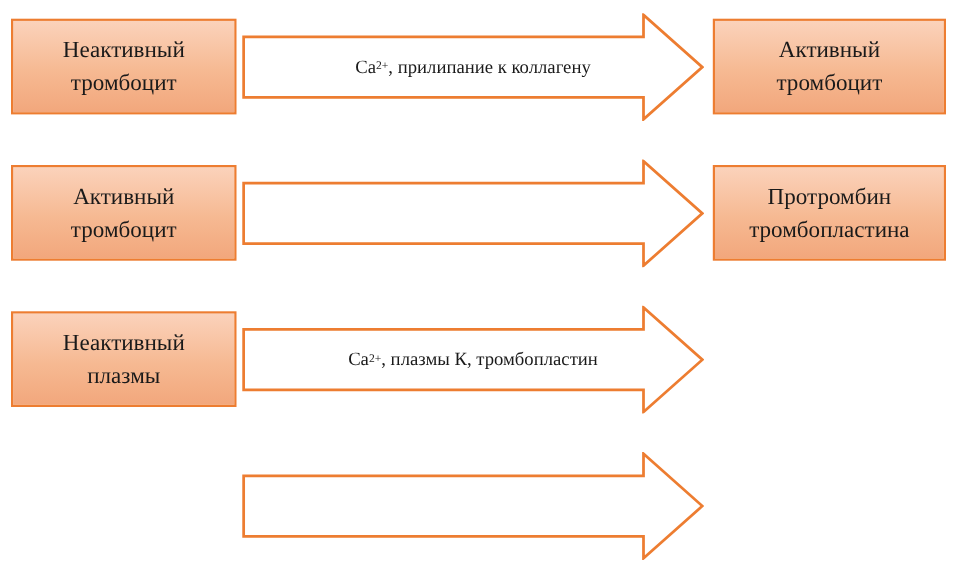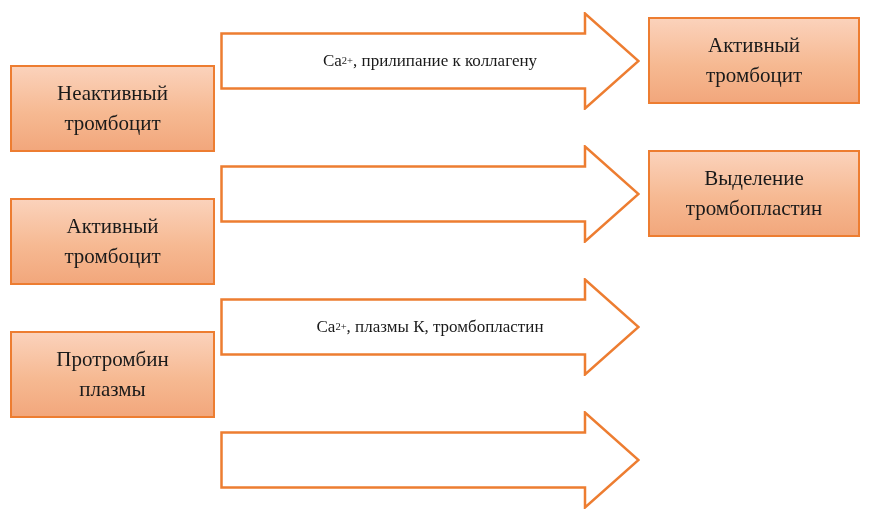--- a/index.html
+++ b/index.html
@@ -29,21 +29,21 @@
     border: 2px solid #ED7D31;
     background: linear-gradient(180deg, #FBD2BB 0%, #F6B992 55%, #F2A77C 100%);
     display: flex;
     align-items: center;
     justify-content: center;
     text-align: center;
     font-size: 21px;
     line-height: 1.4;
     padding: 0 22px;
   }
-  .box-left  { left: 10px;  width: 205px; margin-top: 48px; }
+  .box-left  { left: 10px;  width: 205px; }
   .box-right { left: 648px; width: 212px; }
   .arrow {
     position: absolute;
     left: 220px;
     top: 50%;
     transform: translateY(-50%);
     width: 420px;
     height: 98px;
   }
   .arrow svg { display: block; width: 100%; height: 100%; }
@@ -94,27 +94,27 @@
       <svg viewBox="0 0 420 98" preserveAspectRatio="none">
         <polygon points="1.5,21.5 365,21.5 365,1.5 418.5,49 365,96.5 365,76.5 1.5,76.5" fill="#FFFFFF" stroke="#ED7D31" stroke-width="2.5" stroke-linejoin="miter"></polygon>
       </svg>
       <div class="arrow-label">
         <span></span>
           <sup></sup>
           <span></span>
       </div>
     </div>
     <div class="box box-right">
-      <span>Выделение тромбопластин</span>
+      <span>Протромбин тромбопластина</span>
     </div>
   </div>
 
   <div class="row">
     <div class="box box-left">
-      <span>Протромбин плазмы</span>
+      <span>Неактивный плазмы</span>
     </div>
     <div class="arrow">
       <svg viewBox="0 0 420 98" preserveAspectRatio="none">
         <polygon points="1.5,21.5 365,21.5 365,1.5 418.5,49 365,96.5 365,76.5 1.5,76.5" fill="#FFFFFF" stroke="#ED7D31" stroke-width="2.5" stroke-linejoin="miter"></polygon>
       </svg>
       <div class="arrow-label">
         <span>Ca</span>
           <sup>2+</sup>
           <span>, плазмы К, тромбопластин</span>
       </div>

